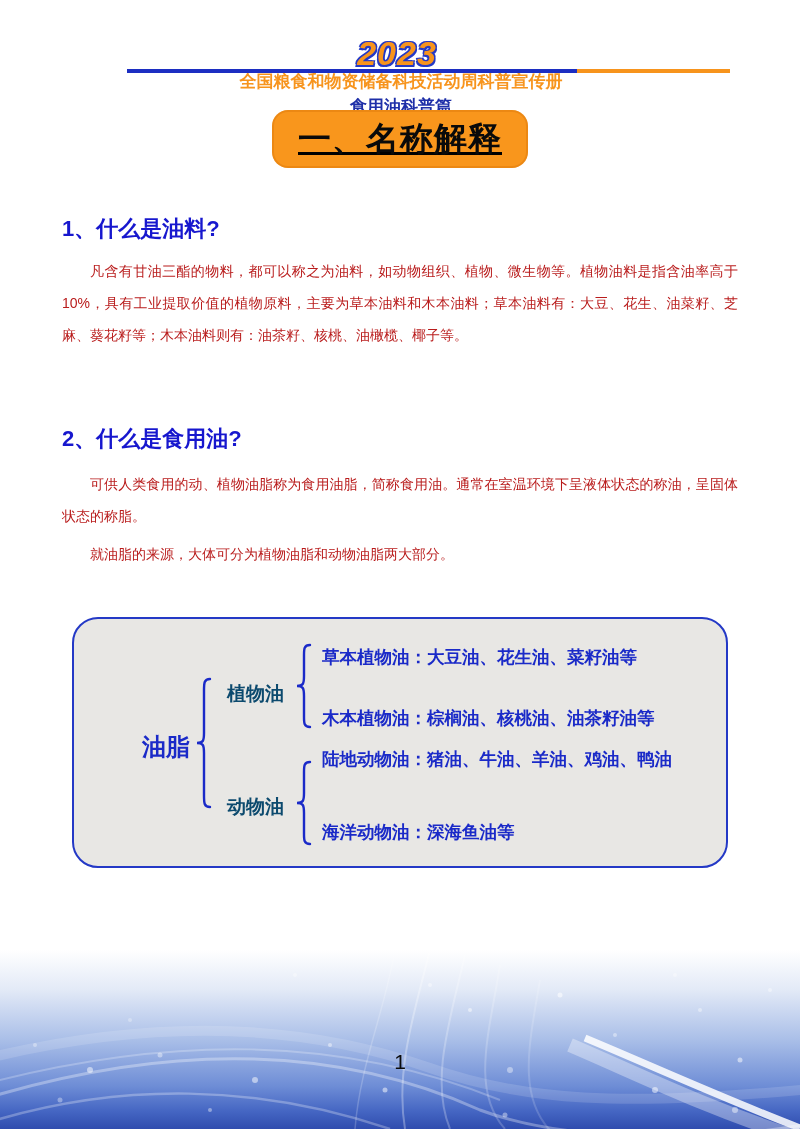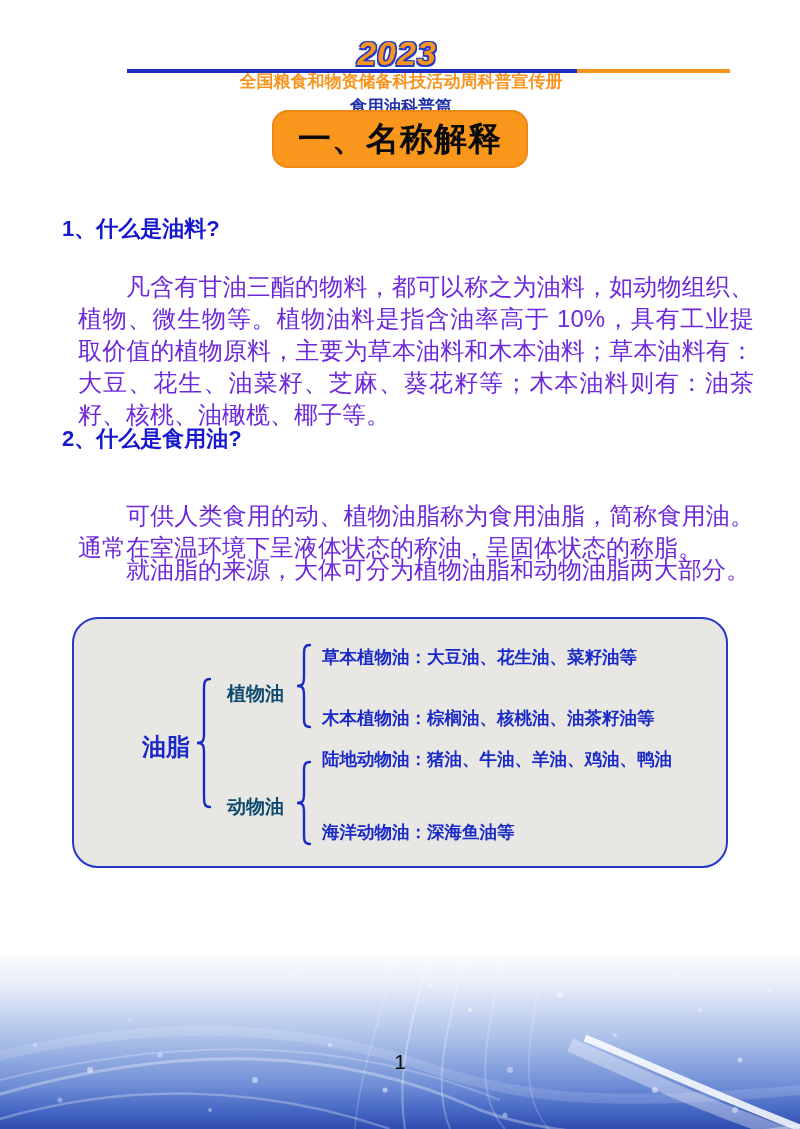--- a/index.html
+++ b/index.html
@@ -27,34 +27,35 @@
   }
   .u-blue   { width:450px; background:#1C2EC2; }
   .u-orange { flex:1; background:#F7941D; }
 
   
   .banner {
     position:absolute; top:110px; left:50%; transform:translateX(-50%);
     width:256px; height:58px; background:#F9961C; border-radius:16px;
     display:flex; align-items:center; justify-content:center;
     box-shadow: inset 0 0 0 2px rgba(206,106,0,0.30);
+    text-decoration: underline;
   }
   .banner-text { font-size:33px; font-weight:bold; color:#0a0a0a; letter-spacing:1px; }
 
   
   .sec-h { position:absolute; left:62px; margin:0; font-size:22px; font-weight:bold; color:#1717CE; }
   .sec-h1 { top:214px; }
   .sec-h2 { top:424px; }
   .body-p {
-    position:absolute; left:62px; width:676px; margin:16px;
-    font-size:24px; line-height:32px; color:#6d28d9;
+    position:absolute; left:62px; width:676px; margin:0;
+    font-size:14px; line-height:32px; color:#b91c1c;
     text-align:justify; text-indent:2em;
   }
   .p1 { top:255px; }
-  .p2 { top:484px; }
+  .p2 { top:468px; }
   .p3 { top:538px; }
 
   
   .diagram {
     position:absolute; left:72px; top:617px; width:656px; height:251px;
     background:#E8E7E4; border:2.5px solid #2439C6; border-radius:26px;
     box-sizing:border-box;
   }
   .d-root   { position:absolute; left:68px;  top:112px; font-size:24px; font-weight:bold; color:#1A2AC8; }
   .d-branch { position:absolute; font-size:19px; font-weight:bold; color:#0c4a6e; }

